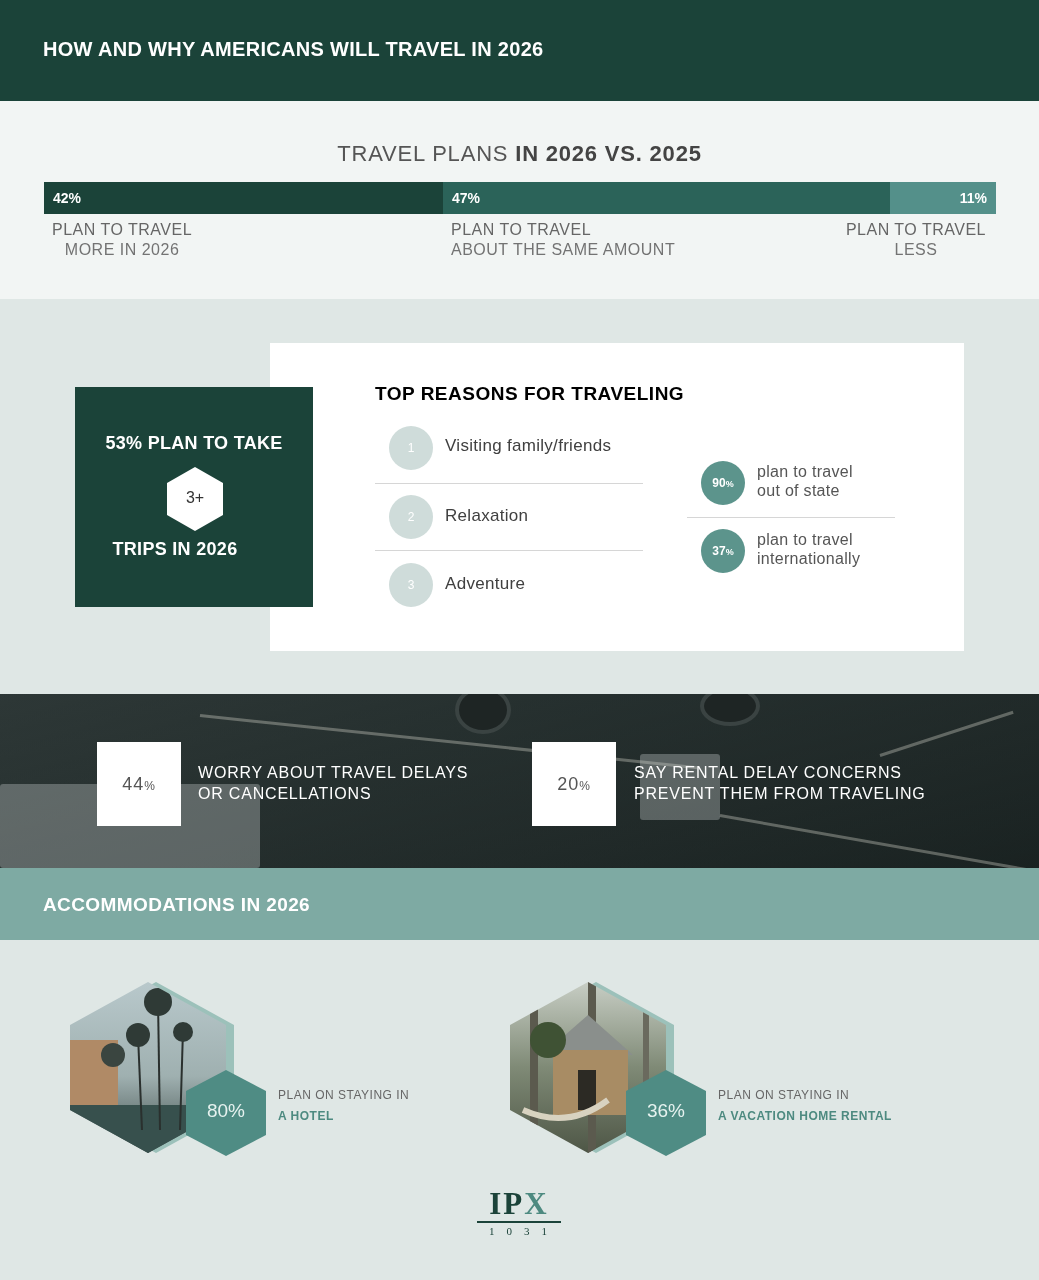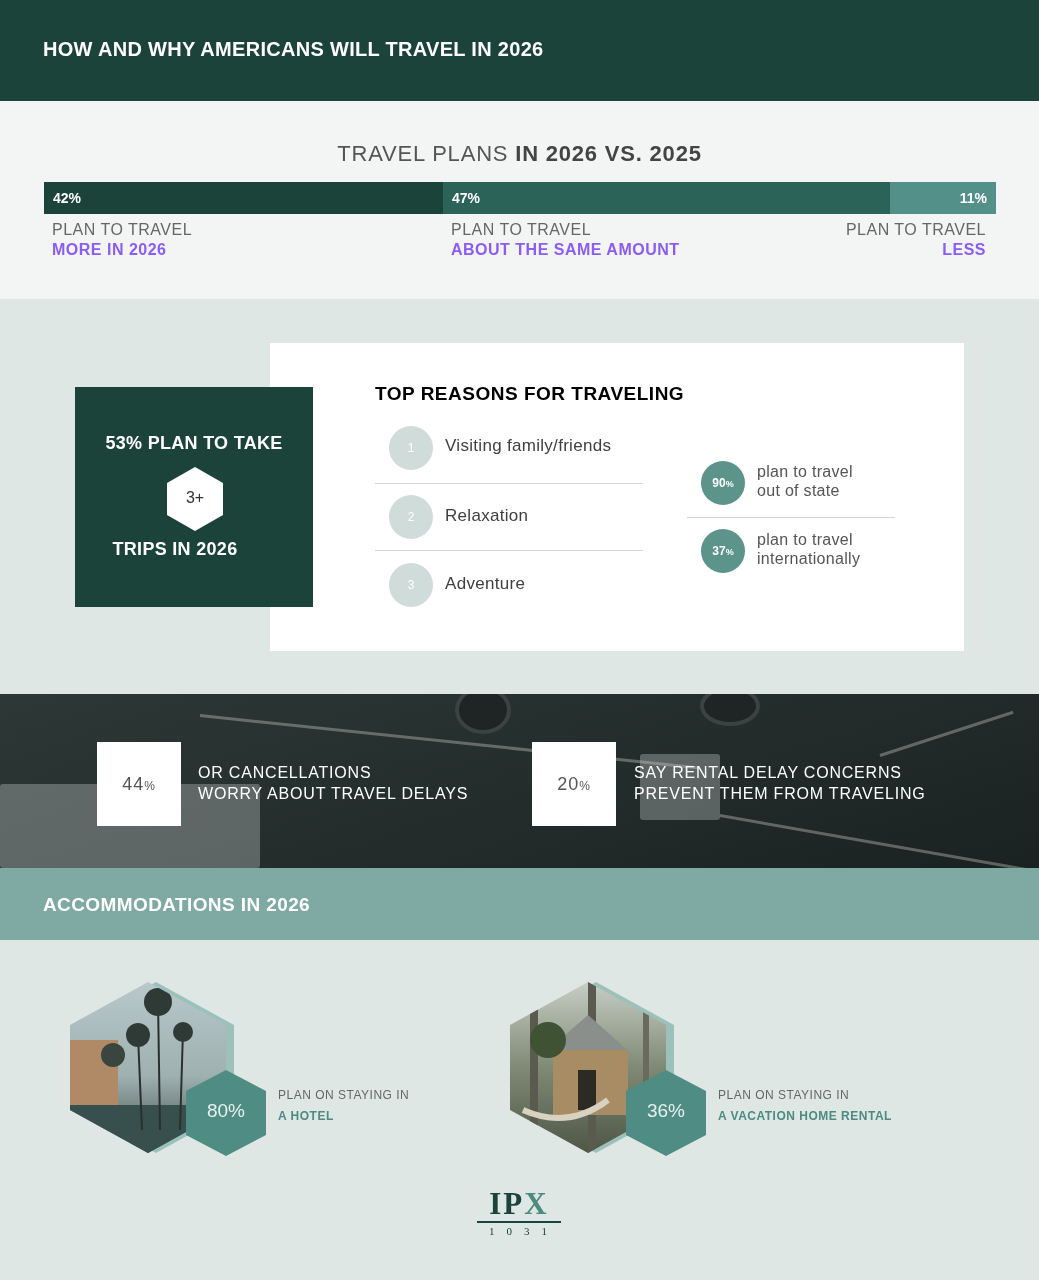--- a/index.html
+++ b/index.html
@@ -13,21 +13,21 @@
     .plans-title { position: absolute; left: 0; width: 1039px; top: 40px; text-align: center; font-size: 22px; color: #555; letter-spacing: 0.8px; }
     .plans-title .light { font-weight: 400; }
     .plans-title .bold { font-weight: 700; color: #444; }
     .bar { position: absolute; left: 44px; top: 81px; width: 952px; height: 36px; display: flex; }
     .seg { height: 32px; color: #fff; font-weight: 700; font-size: 14px; line-height: 32px; padding: 0 9px; }
     .seg.s1 { width: 399px; background: #1b4339; }
     .seg.s2 { width: 447px; background: #2b6359; }
     .seg.s3 { width: 106px; background: #54908a; text-align: right; }
     .plan-label { position: absolute; top: 119px; font-size: 16px; line-height: 20px; color: #666; letter-spacing: 0.5px; }
     .plan-label .l1 { font-weight: 400; }
-    .plan-label .l2 { font-weight: 700; color: #8b5cf6; }
+    .plan-label .l2 { font-weight: 400; color: #737373; text-align: center; }
     .pl1 { left: 52px; }
     .pl2 { left: 451px; }
     .pl3 { right: 53px; text-align: right; }
 
     .reasons-section { position: absolute; left: 0; top: 299px; width: 1039px; height: 395px; background: #dfe7e5; }
     .white-card { position: absolute; left: 270px; top: 44px; width: 694px; height: 308px; background: #fff; }
     .trips-box { position: absolute; left: 75px; top: 88px; width: 238px; height: 220px; background: #1b4339; color: #fff; text-align: center; }
     .trips-box .t1 { position: absolute; left: 0; width: 238px; top: 46px; font-size: 18px; font-weight: 700; letter-spacing: 0.3px; }
     .trips-box .t2 { position: absolute; left: 0; width: 200px; top: 152px; font-size: 18px; font-weight: 700; letter-spacing: 0.3px; }
     .hex-white { position: absolute; left: 92px; top: 80px; width: 56px; height: 64px; }
@@ -164,22 +164,22 @@
   <div class="runway-line" style="left:200px;top:20px;width:500px;transform:rotate(6deg);"></div>
   <div class="runway-line" style="left:720px;top:120px;width:340px;transform:rotate(10deg);"></div>
   <div class="runway-line" style="left:880px;top:60px;width:140px;transform:rotate(-18deg);"></div>
   <div class="vehicle" style="left:0;top:90px;width:260px;height:84px;"></div>
   <div class="vehicle" style="left:640px;top:60px;width:80px;height:66px;"></div>
   <div class="engine" style="left:455px;top:-8px;width:56px;height:48px;"></div>
   <div class="engine" style="left:700px;top:-8px;width:60px;height:40px;"></div>
 
   <div class="stat-box sb1"><span>44</span><small>%</small></div>
   <div class="delay-txt dt1">
+    <div>WORRY ABOUT TRAVEL DELAYS</div>
     <div>OR CANCELLATIONS</div>
-    <div>WORRY ABOUT TRAVEL DELAYS</div>
   </div>
   <div class="stat-box sb2"><span>20</span><small>%</small></div>
   <div class="delay-txt dt2">
     <div>SAY RENTAL DELAY CONCERNS</div>
     <div>PREVENT THEM FROM TRAVELING</div>
   </div>
 </section>
 
 <div class="accom-bar">
   <h2>ACCOMMODATIONS IN 2026</h2>

